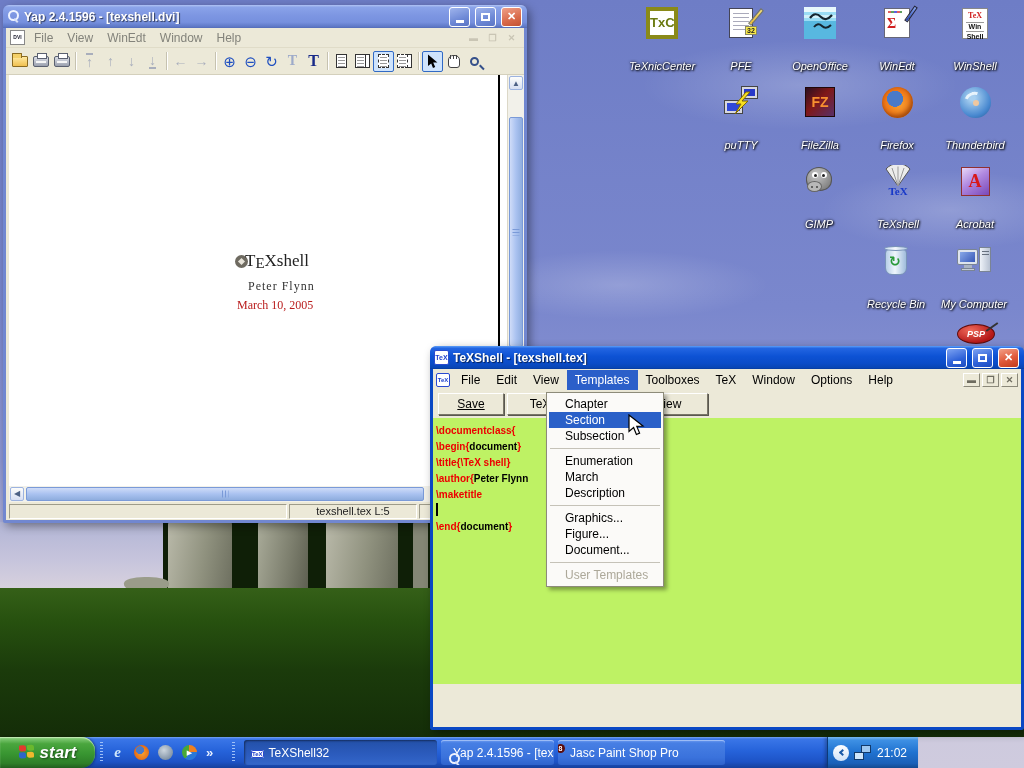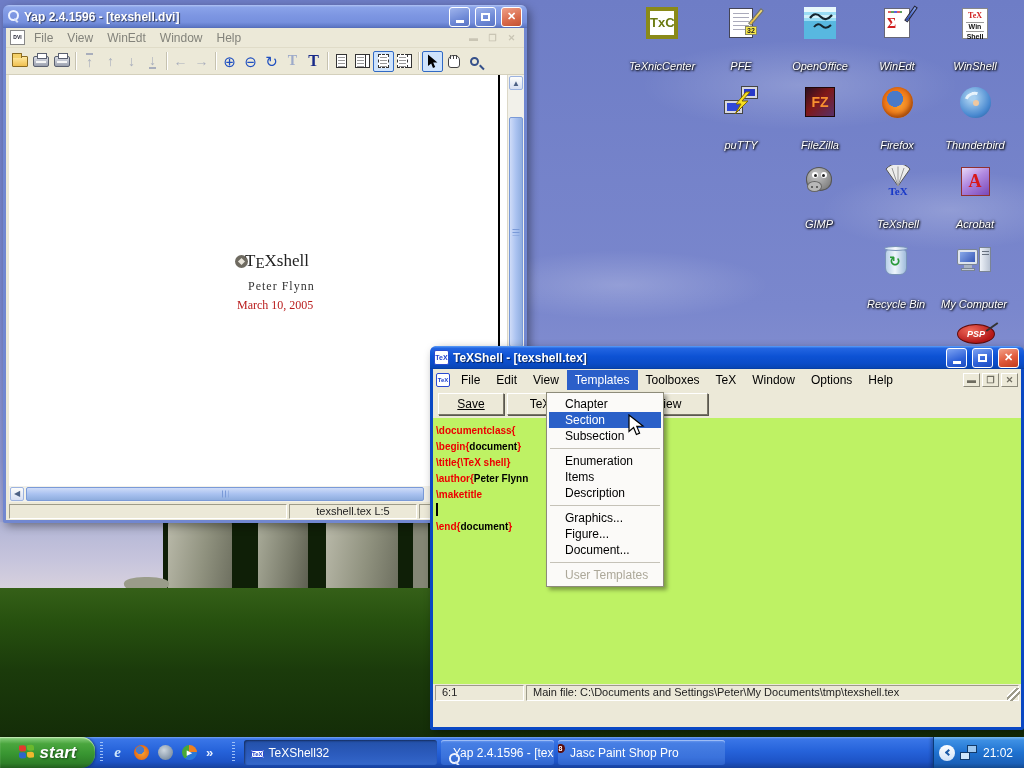--- a/index.html
+++ b/index.html
@@ -125,21 +125,21 @@
   .dd-sep { height:1px; background:#c5c2b8; margin:4px 3px; }
 
   .mouse-cursor { position:absolute; z-index:60; }
 
   
   .psp-icon { position:absolute; left:957px; top:324px; width:42px; height:24px; z-index:15; }
   .psp-blob { width:38px; height:20px; background:radial-gradient(ellipse at 35% 30%,#ef6a5a,#b41818 70%); border:1px solid #5c0d0d; border-radius:50%; color:#fff; font:bold italic 9px/18px "Liberation Sans",sans-serif; text-align:center; }
   .psp-pen { position:absolute; right:0; top:2px; width:14px; height:2px; background:#333; transform:rotate(-35deg); }
 
   
-  .taskbar { position:absolute; left:0; top:737px; width:1024px; height:31px; z-index:100;
+  .taskbar { position:absolute; left:0; top:737px; width:918px; height:31px; z-index:100;
     background:linear-gradient(180deg,#78a5f2 0%,#3a76e8 6%,#2663da 45%,#1d53c6 80%,#16409c 100%); }
   .start-btn { position:absolute; left:0; top:0; width:95px; height:31px; border-radius:0 14px 14px 0;
     background:linear-gradient(180deg,#8fd383 0%,#4aa63e 22%,#389531 55%,#2e7f28 85%,#225f1e 100%);
     box-shadow:inset 0 1px 1px #c2eab6, 1px 0 3px rgba(0,0,0,.4);
     display:flex; align-items:center; justify-content:center; gap:5px;
     color:#fff; font:bold italic 17px "Liberation Sans",sans-serif; text-shadow:1px 1px 2px rgba(0,0,0,.5); }
   .winflag { width:16px; height:15px; display:grid; grid-template-columns:7px 7px; grid-template-rows:6px 6px; gap:1px; transform:skewY(-5deg); }
   .winflag i { border-radius:1px 3px 1px 3px; }
   .ql-grip { position:absolute; top:5px; width:3px; height:21px; background:repeating-linear-gradient(180deg,#9ec0f8 0 1px,transparent 1px 3px); }
   .ql-icon { position:absolute; top:6px; width:19px; height:19px; display:flex; align-items:center; justify-content:center; }
@@ -507,35 +507,30 @@
           <span class="mdi-btn">❐</span>
           <span class="mdi-btn">✕</span>
         </span>
       </div>
       <div class="ts-toolbar">
         <span class="xp-button" style="left:5px;width:66px;text-decoration:underline;">Save</span>
         <span class="xp-button" style="left:74px;width:66px;">TeX</span>
         <span class="xp-button" style="left:179px;width:96px;">Preview</span>
       </div>
       <div class="editor" id="ts-editor"><div class="code-line"><span class="tok-cmd">\documentclass{</span></div><div class="code-line"><span class="tok-cmd">\begin{</span><span class="tok-arg">document</span><span class="tok-cmd">}</span></div><div class="code-line"><span class="tok-cmd">\title{\TeX shell}</span></div><div class="code-line"><span class="tok-cmd">\author{</span><span class="tok-arg">Peter Flynn</span></div><div class="code-line"><span class="tok-cmd">\maketitle</span></div><div class="code-line"><span class="caret"></span></div><div class="code-line"><span class="tok-cmd">\end{</span><span class="tok-arg">document</span><span class="tok-cmd">}</span></div></div>
-      <div class="ts-status">
-        <span class="spanel" style="width:89px;">6:1</span>
-        <span class="spanel" style="flex:1;">Main file: C:\Documents and Settings\Peter\My Documents\tmp\texshell.tex</span>
-        <span class="resize-grip"></span>
-      </div>
     </div>
   </div>
 
   <div class="dropdown" id="dropdown">
       <div class="dd-item">Chapter</div>
       <div class="dd-item selected">Section</div>
       <div class="dd-item">Subsection</div>
       <div class="dd-sep"></div>
       <div class="dd-item">Enumeration</div>
-      <div class="dd-item">Items</div>
+      <div class="dd-item">March</div>
       <div class="dd-item">Description</div>
       <div class="dd-sep"></div>
       <div class="dd-item">Graphics...</div>
       <div class="dd-item">Figure...</div>
       <div class="dd-item">Document...</div>
       <div class="dd-sep"></div>
       <div class="dd-item disabled">User Templates</div>
     </div>
 
   <svg class="mouse-cursor" style="left:628px;top:414px;" width="17" height="24" viewBox="0 0 17 24">

